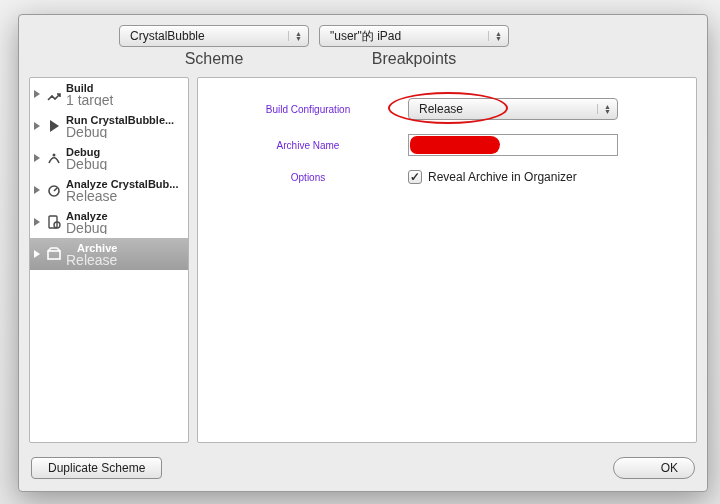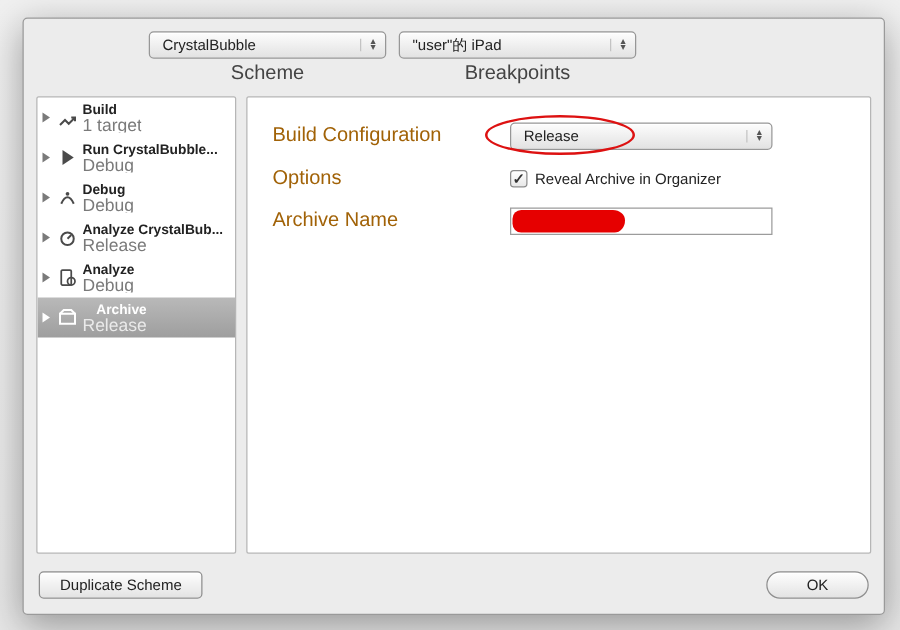--- a/index.html
+++ b/index.html
@@ -115,22 +115,22 @@
     background:#fff;
     border:1px solid #b6b6b6;
     border-radius:2px;
     padding: 20px 20px;
   }
   .form-row {
     display:flex; align-items:center;
     margin-bottom: 14px;
   }
   .form-row .lbl {
-    width: 190px; text-align:left; padding-right:10px;
-    font-size:16px; color:#a16207;
+    width: 190px; text-align:center; padding-right:10px;
+    font-size:10px; color:#6d28d9;
   }
   .cfg-wrap { position:relative; }
   .cfg-pop { width: 210px; }
   .oval {
     position:absolute;
     left:-20px; top:-6px;
     width: 120px; height: 32px;
     border: 2px solid #d11;
     border-radius: 50%;
     pointer-events:none;
@@ -168,21 +168,21 @@
     padding: 0 16px;
     background: linear-gradient(#fefefe,#e3e3e3);
     border:1px solid #8f8f8f;
     border-radius: 4px;
     font-size:12px;
     display:flex; align-items:center;
     box-shadow: 0 1px 0 #fff inset;
   }
   .btn.ok {
     margin-left:auto;
-    width: 82px; justify-content:center;
+    width: 82px; justify-content:flex-end;
     font-weight: normal;
     border-radius: 11px;
   }
   svg { display:block; }
 </style>
 </head>
 <body>
 
 <div class="bg-blur">
   <span class="ghost" style="right:22px; top:46px;">Build Rules</span>
@@ -297,34 +297,34 @@
         <div class="cfg-wrap">
           <div class="popup cfg-pop">
             <span>Release</span>
             <span class="arrows">▲<br>▼</span>
           </div>
           <div class="oval"></div>
         </div>
       </div>
 
       <div class="form-row">
+        <div class="lbl">Archive Name</div>
+        <div class="name-input">
+          <div class="redact"></div>
+        </div>
+      </div>
+
+      <div class="form-row">
         <div class="lbl">Options</div>
         <label style="display:flex;align-items:center;font-size:12px">
           <span class="chk">✓</span>
           <span>Reveal Archive in Organizer</span>
         </label>
       </div>
 
-      <div class="form-row">
-        <div class="lbl">Archive Name</div>
-        <div class="name-input">
-          <div class="redact"></div>
-        </div>
-      </div>
-
     </div>
   </div>
 
   <div class="footer">
     <div class="btn">
       <span>Duplicate Scheme</span>
     </div>
     <div class="btn ok">
       <span>OK</span>
     </div>

